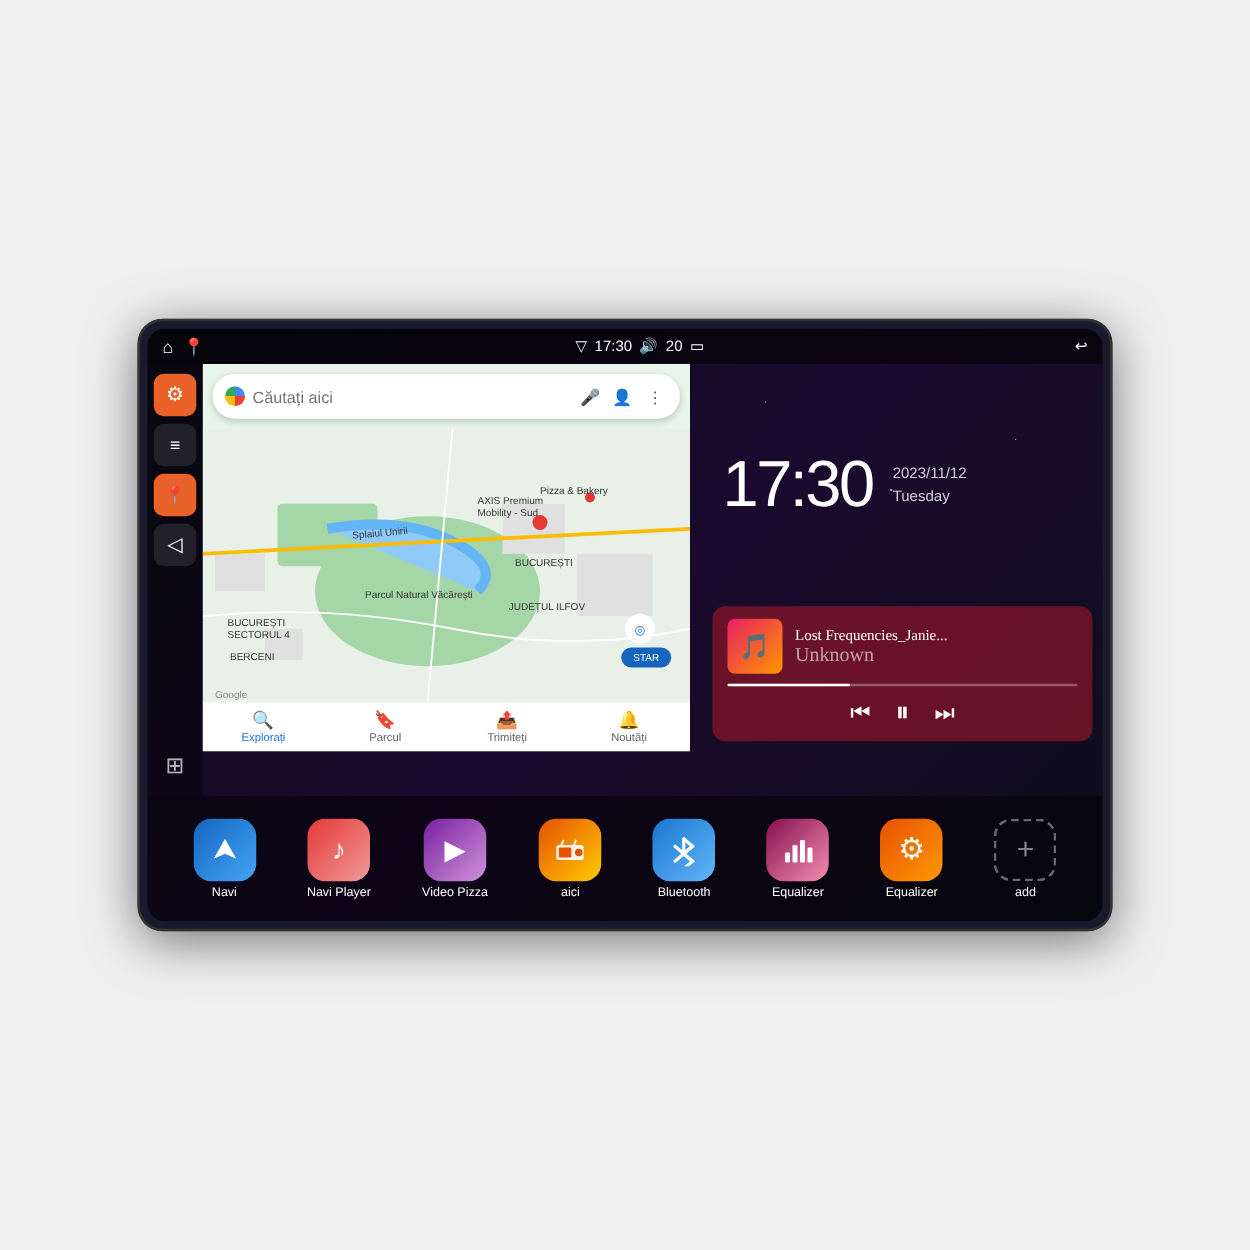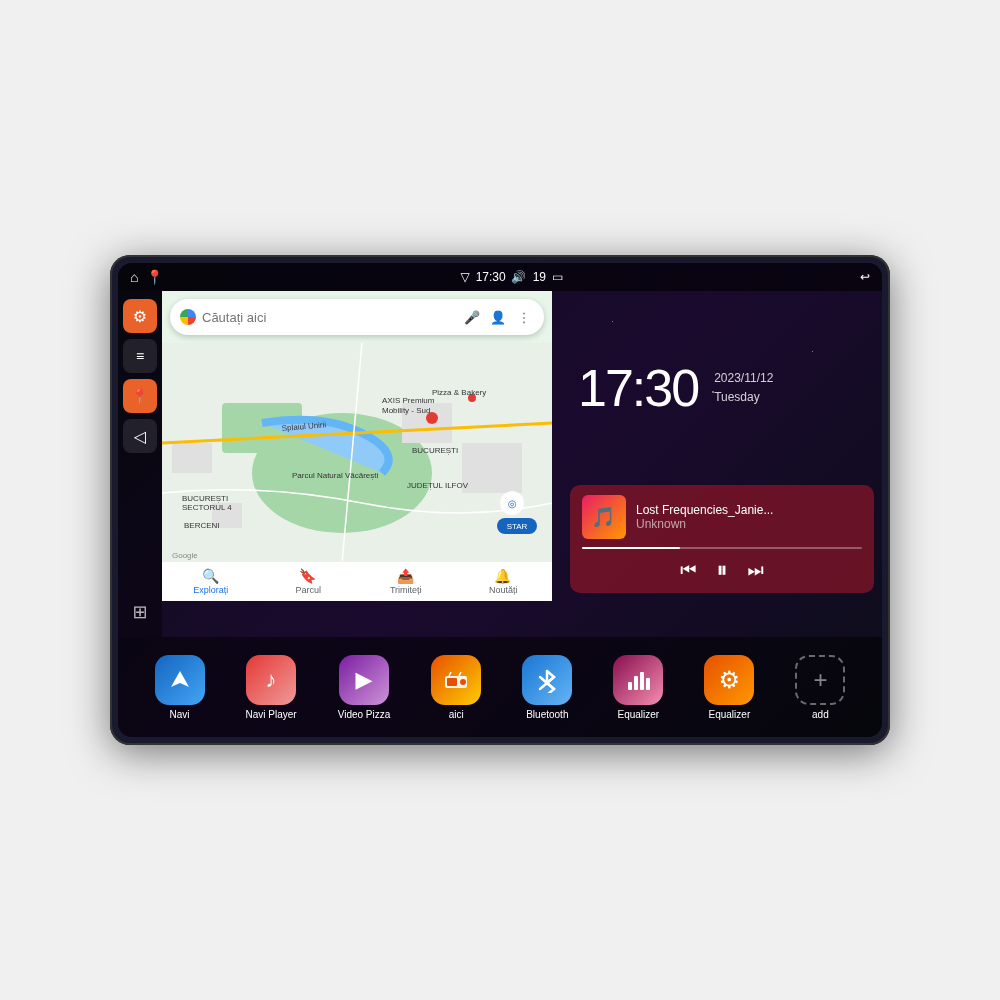--- a/index.html
+++ b/index.html
@@ -287,34 +287,35 @@
       overflow: hidden;
       display: flex;
       align-items: center;
       justify-content: center;
       font-size: 20px;
     }
 
     .music-track-info {
       flex: 1;
       min-width: 0;
+      font-family: Liberation Serif, serif;
     }
 
     .music-title {
       color: white;
       font-size: 12px;
       font-weight: 500;
       white-space: nowrap;
       overflow: hidden;
       text-overflow: ellipsis;
     }
 
     .music-artist {
       color: rgba(255,255,255,0.6);
-      font-size: 12px;
+      font-size: 16px;
     }
 
     .music-progress {
       height: 2px;
       background: rgba(255,255,255,0.3);
       border-radius: 2px;
       margin-bottom: 8px;
       position: relative;
     }
 
@@ -428,21 +429,21 @@
 
     <div class="status-bar">
       <div class="status-left">
         <span class="status-icon">⌂</span>
         <span class="status-icon">📍</span>
       </div>
       <div class="status-center">
         <span>▽</span>
         <span>17:30</span>
         <span>🔊</span>
-        <span>19</span>
+        <span>20</span>
         <span>▭</span>
       </div>
       <div class="status-right">
         <span>↩</span>
       </div>
     </div>
 
     <div class="main-content">
 
       <div class="stars">

